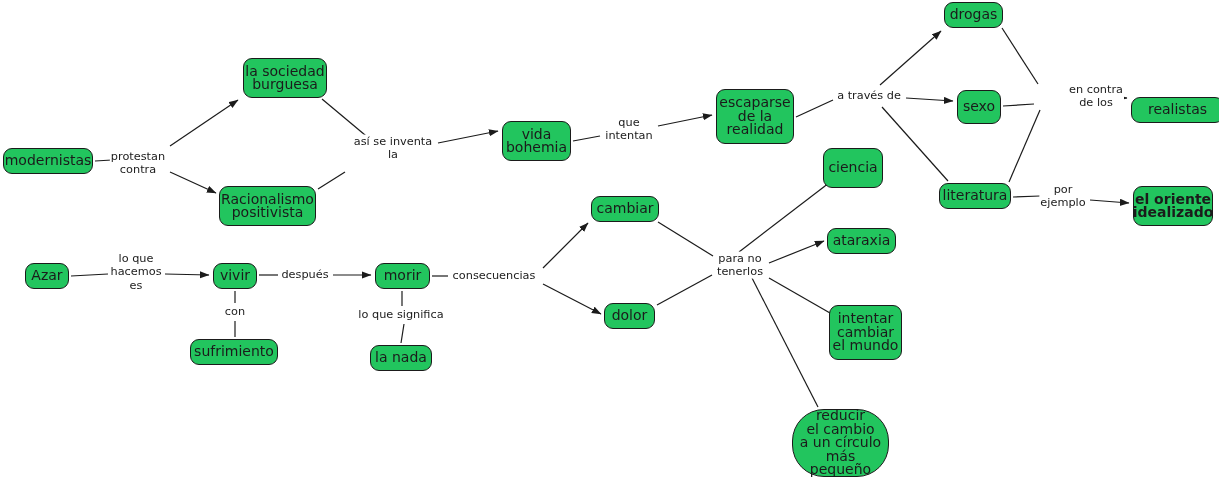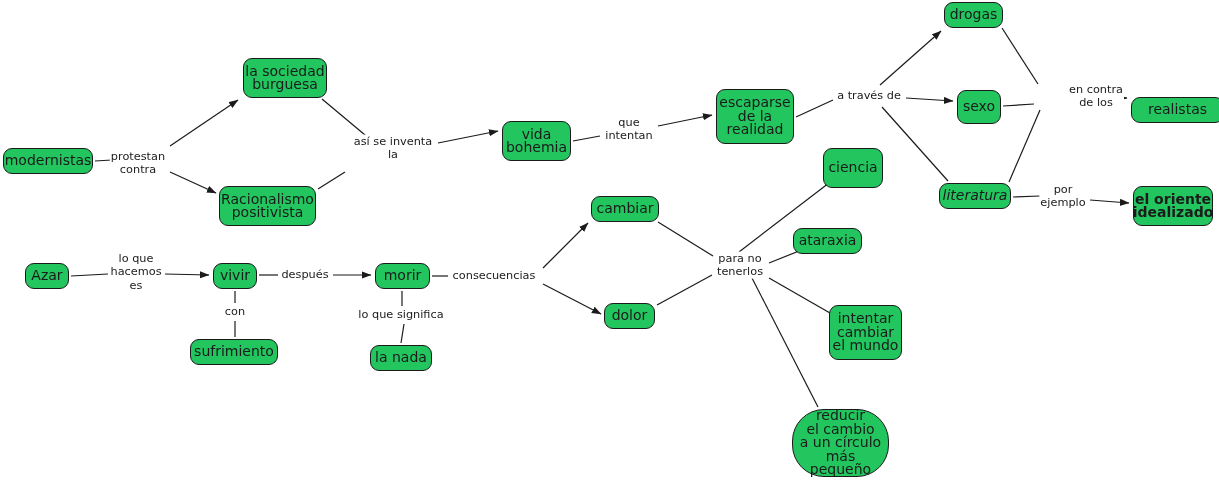--- a/index.html
+++ b/index.html
@@ -109,26 +109,26 @@
 burguesa</div>
       <div class="node" style="left: 219px; top: 186px; width: 97px; height: 40px;">Racionalismo
 positivista</div>
       <div class="node" style="left: 502px; top: 121px; width: 69px; height: 40px;">vida
 bohemia</div>
       <div class="node" style="left: 716px; top: 89px; width: 78px; height: 55px;">escaparse
 de la
 realidad</div>
       <div class="node" style="left: 944px; top: 2px; width: 59px; height: 26px;">drogas</div>
       <div class="node" style="left: 957px; top: 90px; width: 44px; height: 34px;">sexo</div>
-      <div class="node" style="left: 939px; top: 183px; width: 72px; height: 26px; font-style: italic;">literatura</div>
+      <div class="node" style="left: 939px; top: 183px; width: 72px; height: 26px;">literatura</div>
       <div class="node" style="left: 1131px; top: 97px; width: 93px; height: 26px;">realistas</div>
       <div class="node bold" style="left: 1133px; top: 186px; width: 80px; height: 40px;">el oriente
 idealizado</div>
       <div class="node" style="left: 823px; top: 148px; width: 60px; height: 40px;">ciencia</div>
-      <div class="node" style="left: 793px; top: 228px; width: 69px; height: 26px;">ataraxia</div>
+      <div class="node" style="left: 827px; top: 228px; width: 69px; height: 26px;">ataraxia</div>
       <div class="node" style="left: 829px; top: 305px; width: 73px; height: 55px;">intentar
 cambiar
 el mundo</div>
       <div class="node" style="left: 792px; top: 409px; width: 97px; height: 68px; border-radius: 32px;">reducir
 el cambio
 a un círculo
 más pequeño</div>
       <div class="node" style="left: 25px; top: 263px; width: 44px; height: 26px;">Azar</div>
       <div class="node" style="left: 213px; top: 263px; width: 44px; height: 26px;">vivir</div>
       <div class="node" style="left: 375px; top: 263px; width: 55px; height: 26px;">morir</div>

